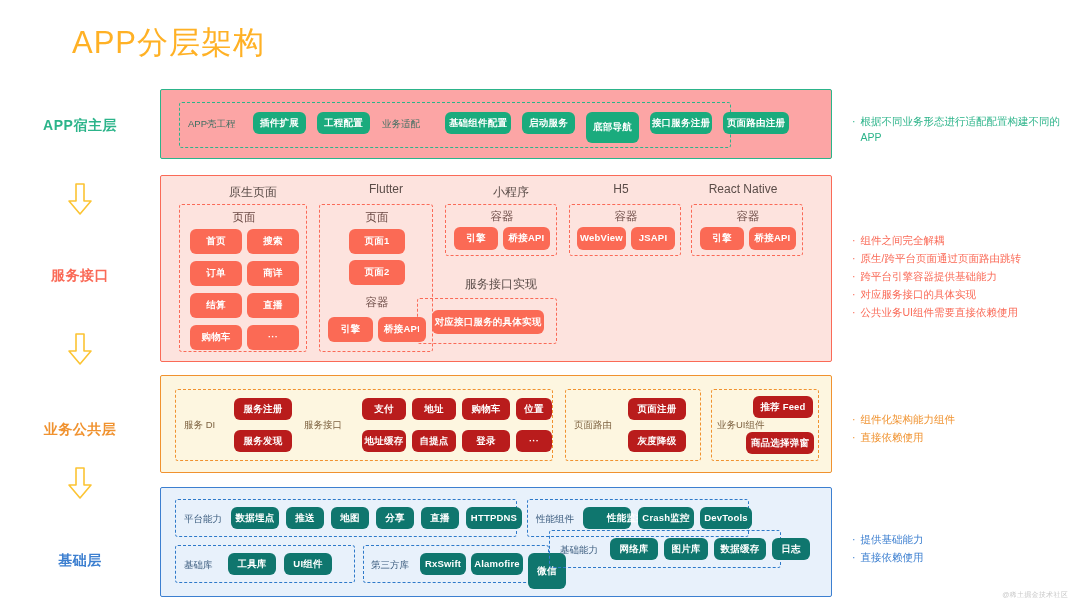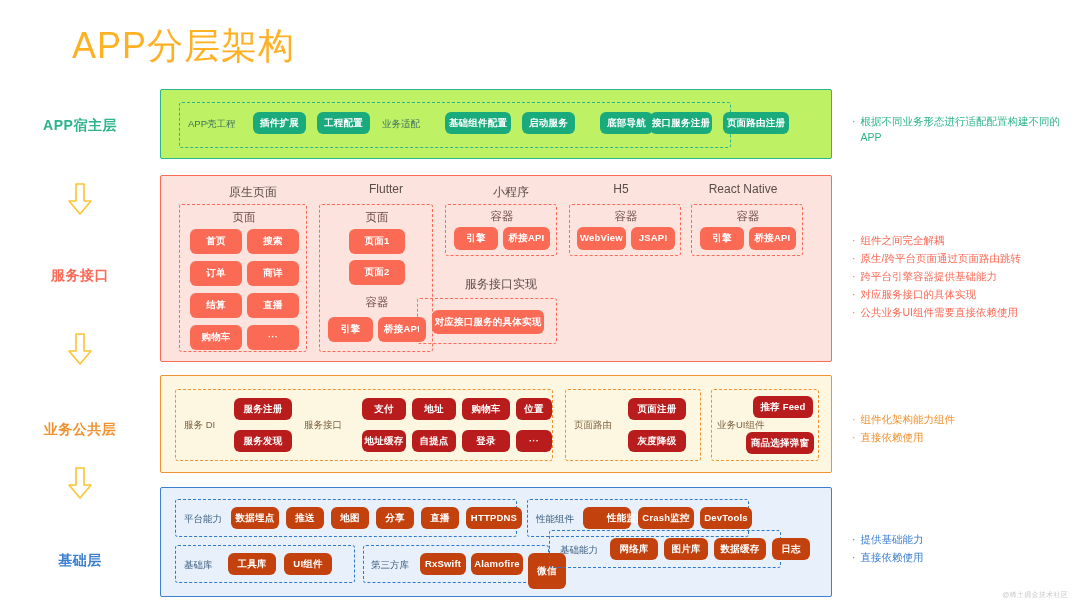--- a/index.html
+++ b/index.html
@@ -10,21 +10,21 @@
     width: 1080px; height: 608px;
     position: relative;
     font-family: "Liberation Sans", "DejaVu Sans", sans-serif;
     overflow: hidden;
   }
   #canvas { position: relative; width: 1080px; height: 608px; background: #fff; }
 
   
   .title {
     position: absolute; left: 72px; top: 22px;
-    font-size: 36px; font-weight: 500; letter-spacing: 1px;
+    font-size: 31px; font-weight: 500; letter-spacing: 1px;
     color: #ffb125;
   }
 
   
   .layer-label {
     position: absolute; left: 0; width: 160px;
     text-align: center; font-size: 14px; font-weight: bold;
     letter-spacing: .5px;
   }
   .ll-host   { top: 117px; color: #2cb48a; }
@@ -36,21 +36,21 @@
   .aw1 { top: 182px; } .aw2 { top: 332px; } .aw3 { top: 466px; }
   .arrow-wrap svg { display: inline-block; }
 
   
   .layer {
     position: absolute;
     box-sizing: border-box;
     border-radius: 2px;
   }
   .layer-host   { left:160px; top:89px;  width:672px; height:70px;
-                  background:#bef264; border:1.5px solid #2cb48a; }
+                  background:#fca5a5; border:1.5px solid #2cb48a; }
   .layer-biz    { left:160px; top:175px; width:672px; height:187px;
                   background:#fde3de; border:1.5px solid #fa6a57; }
   .layer-common { left:160px; top:375px; width:672px; height:98px;
                   background:#fdf6e0; border:1.5px solid #f0922f; }
   .layer-base   { left:160px; top:487px; width:672px; height:110px;
                   background:#e8f1fb; border:1.5px solid #3c7fd0; }
 
   
   .dashbox { position:absolute; box-sizing:border-box; border-radius:3px; }
   .dash-green  { border:1.4px dashed #2cb48a; }
@@ -62,21 +62,21 @@
   .pill {
     position:absolute; box-sizing:border-box;
     display:flex; align-items:center; justify-content:center;
     border-radius:6px; color:#fff; font-size:9.5px; font-weight:bold;
     letter-spacing:.2px; white-space:nowrap; text-align:center;
     line-height:1.1;
   }
   .pill-green  { background:#1aab7d; }
   .pill-red    { background:#fb6a55; }
   .pill-orange { background:#b91c1c; }
-  .pill-blue   { background:#c2410c; }
+  .pill-blue   { background:#0f766e; }
 
   
   .plainlabel {
     position:absolute; font-size:9.5px; white-space:nowrap;
     display:flex; align-items:center;
   }
   .pl-green  { color:#3f6f62; }
   .pl-orange { color:#7d6240; }
   .pl-blue   { color:#3a5b7d; }
 
@@ -132,21 +132,21 @@
 
   <div class="layer layer-host">
     <div class="dashbox dash-green" style="left:18px; top:12px; width:552px; height:46px;">
       <div class="plainlabel pl-green" style="left:8px; top:15px;"></div>
       <div class="plainlabel pl-green" style="left:8px;  top:15px;">APP壳工程</div>
       <div class="pill pill-green" style="left:73px;  top:9px; width:53px; height:22px;">插件扩展</div>
       <div class="pill pill-green" style="left:137px; top:9px; width:53px; height:22px;">工程配置</div>
       <div class="plainlabel pl-green" style="left:202px; top:15px;">业务适配</div>
       <div class="pill pill-green" style="left:265px; top:9px; width:66px; height:22px;">基础组件配置</div>
       <div class="pill pill-green" style="left:342px; top:9px; width:53px; height:22px;">启动服务</div>
-      <div class="pill pill-green" style="left:420px; top:9px; width:53px; height:22px;">底部导航</div>
+      <div class="pill pill-green" style="left:406px; top:9px; width:53px; height:31px;">底部导航</div>
       <div class="pill pill-green" style="left:470px; top:9px; width:62px; height:22px;">接口服务注册</div>
       <div class="pill pill-green" style="left:543px; top:9px; width:66px; height:22px;">页面路由注册</div>
     </div>
   </div>
 
   <div class="layer layer-biz">
 
     <div class="cap-head" style="left:22px;  top:8px; width:140px;">原生页面</div>
     <div class="cap-head" style="left:165px; top:6px; width:120px;">Flutter</div>
     <div class="cap-head" style="left:290px; top:8px; width:120px;">小程序</div>

